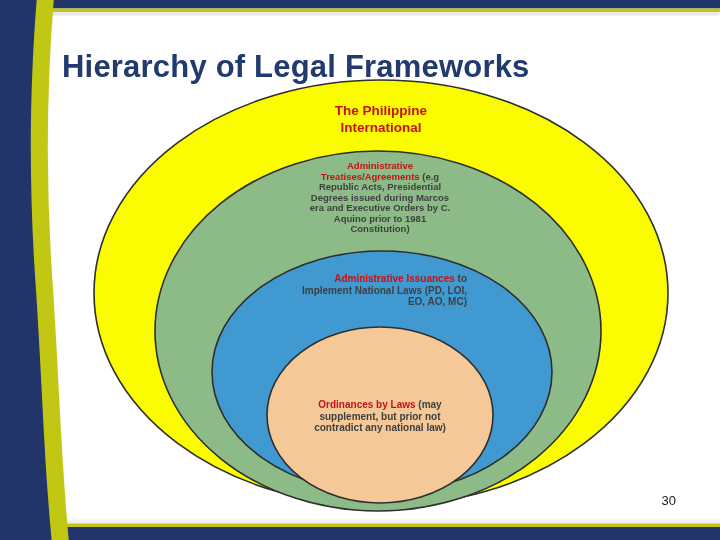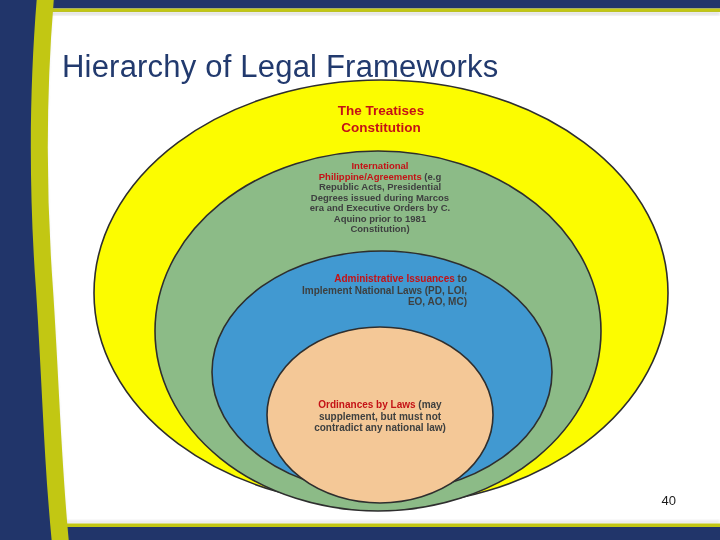--- a/index.html
+++ b/index.html
@@ -22,21 +22,21 @@
     top: 0;
     z-index: 1;
   }
   .slide-title {
     position: absolute;
     left: 62px;
     top: 28px;
     width: 600px;
     z-index: 3;
     font-size: 31px;
-    font-weight: 400;
+    font-weight: 700;
     letter-spacing: 0.2px;
     color: var(--title_navy, #223a6e);
     white-space: nowrap;
   }
   .ring-label {
     position: absolute;
     z-index: 3;
     text-align: center;
     font-weight: 700;
   }
@@ -107,30 +107,30 @@
 
     <ellipse cx="381" cy="293" rx="287" ry="213" stroke="#2e2e2e" stroke-width="1.6" fill="#fcfc00"></ellipse>
     <ellipse cx="378" cy="331" rx="223" ry="180" stroke="#2e2e2e" stroke-width="1.6" fill="#8cbb87"></ellipse>
     <ellipse cx="382" cy="372" rx="170" ry="121" stroke="#2e2e2e" stroke-width="1.6" fill="#4199d1"></ellipse>
     <ellipse cx="380" cy="415" rx="113" ry="88" stroke="#2e2e2e" stroke-width="1.6" fill="#f4c897"></ellipse>
   </svg>
 
   <h1 class="slide-title">Hierarchy of Legal Frameworks</h1>
 
   <div class="ring-label label-constitution">
-    <span class="heading">The Treatises Constitution</span><span class="rest"></span>
+    <span class="heading">The Philippine International</span><span class="rest"></span>
   </div>
 
   <div class="ring-label label-international">
-    <span class="heading">International Philippine/Agreements</span><span class="rest"> (e.g Republic Acts, Presidential Degrees issued during Marcos era and Executive Orders by C. Aquino prior to 1981 Constitution)</span>
+    <span class="heading">Administrative Treatises/Agreements</span><span class="rest"> (e.g Republic Acts, Presidential Degrees issued during Marcos era and Executive Orders by C. Aquino prior to 1981 Constitution)</span>
   </div>
 
   <div class="ring-label label-administrative">
     <span class="heading">Administrative Issuances</span><span class="rest"> to Implement National Laws (PD, LOI, EO, AO, MC)</span>
   </div>
 
   <div class="ring-label label-ordinances">
-    <span class="heading">Ordinances by Laws</span><span class="rest"> (may supplement, but must not contradict any national law)</span>
+    <span class="heading">Ordinances by Laws</span><span class="rest"> (may supplement, but prior not contradict any national law)</span>
   </div>
 
-  <div class="page-number">40</div>
+  <div class="page-number">30</div>
 
 </div>
 
 </body></html>

